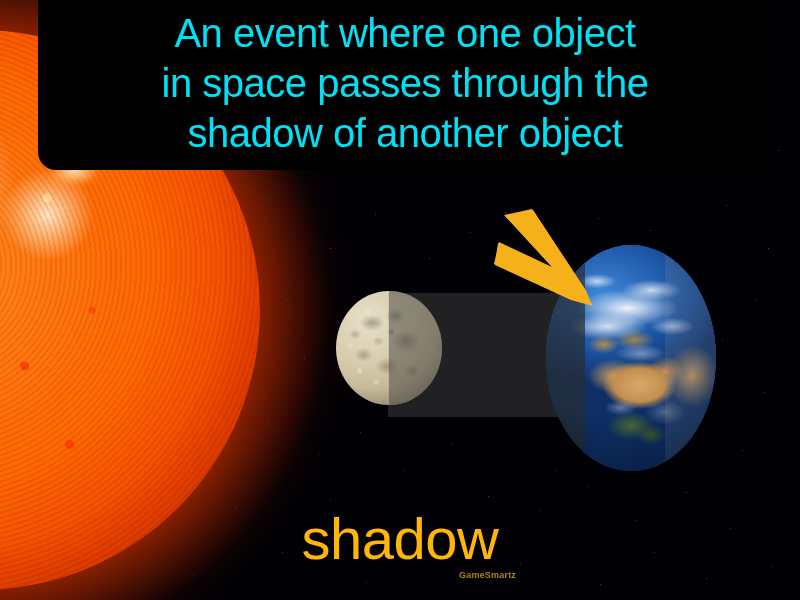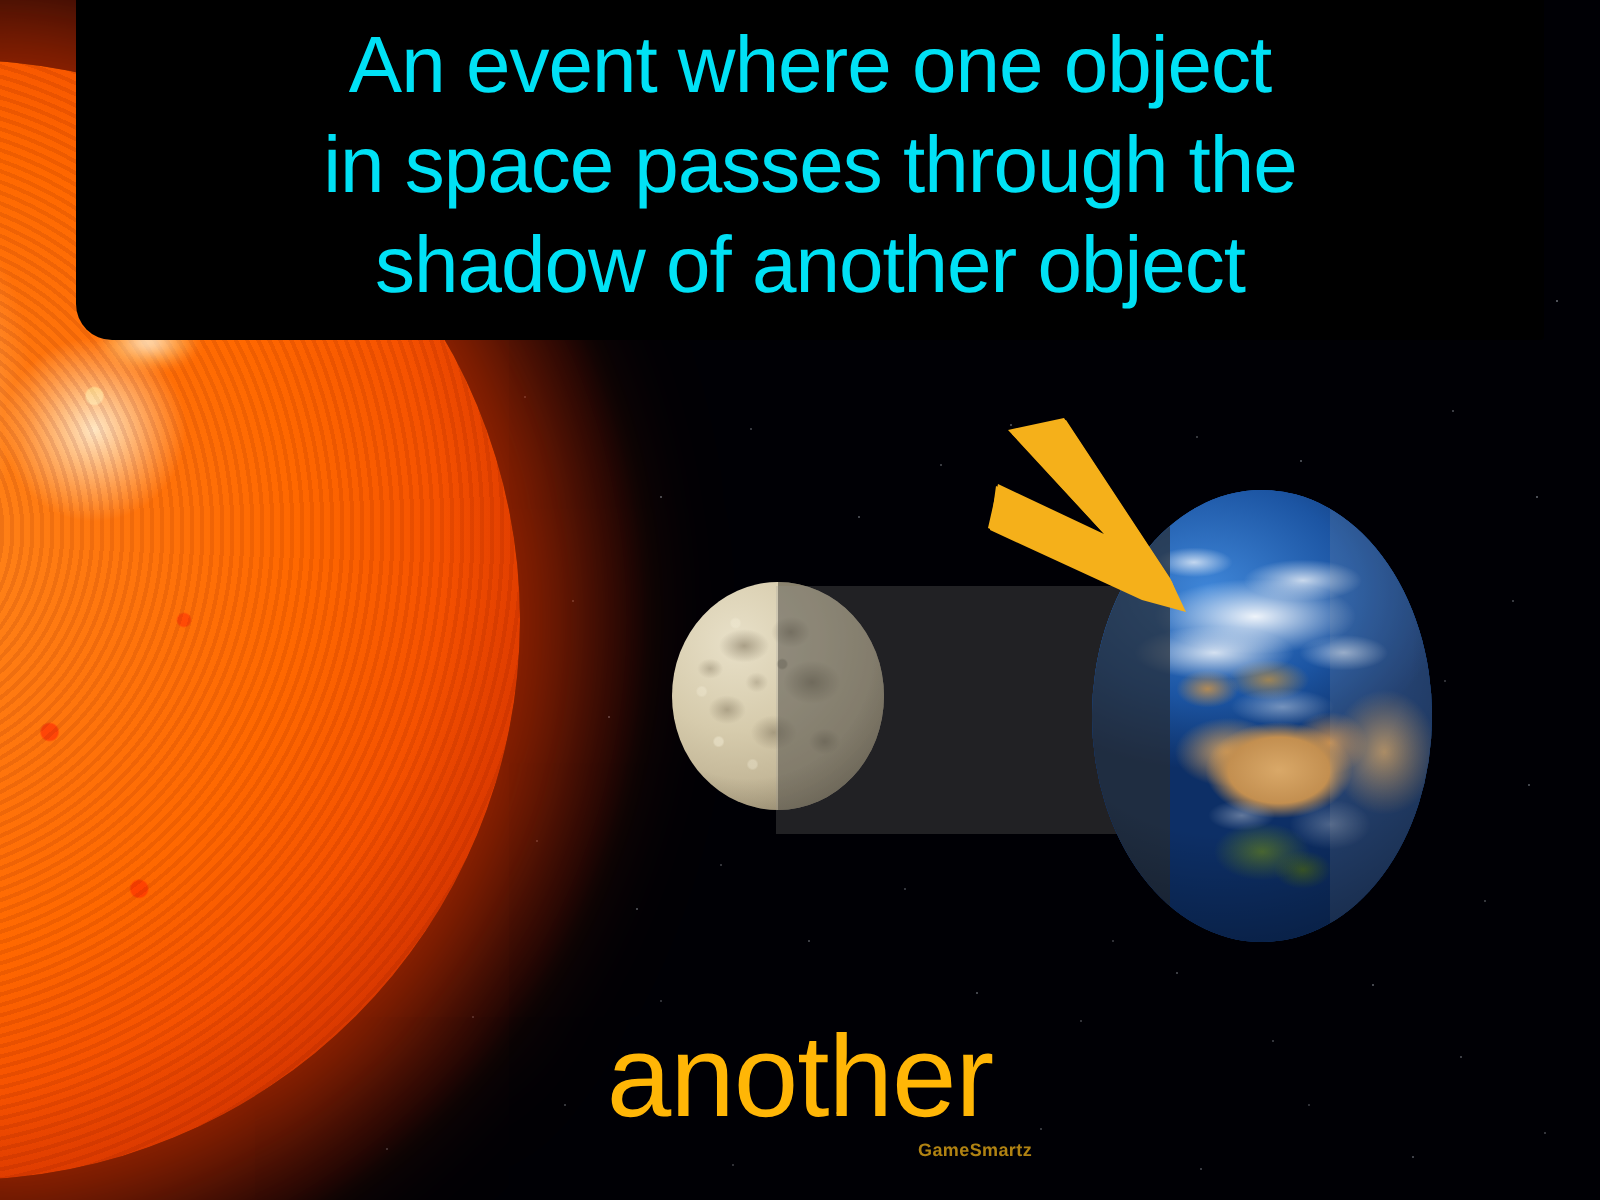--- a/index.html
+++ b/index.html
@@ -392,17 +392,17 @@
       <polygon points="12,12 40,6 94,88 99,102 78,96 2,61 7,39 60,64" fill="#f5b01a"></polygon>
     </svg>
   </div>
 
   <div class="def-panel">
     <div class="def-text">An event where one object
 in space passes through the
 shadow of another object</div>
   </div>
 
-  <div class="term">another</div>
+  <div class="term">shadow</div>
 
   <div class="watermark">GameSmartz</div>
 
 </div>
 
 </body></html>

